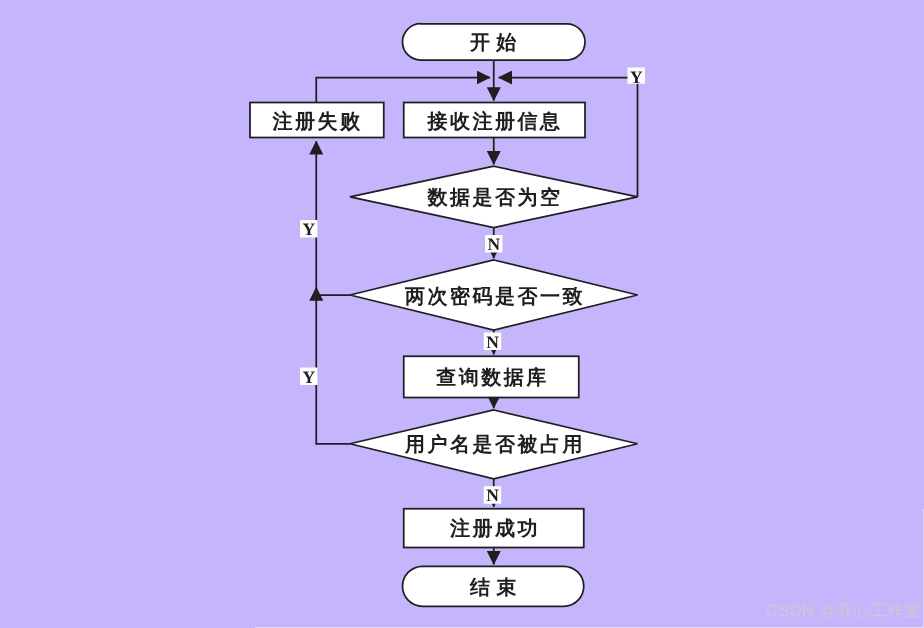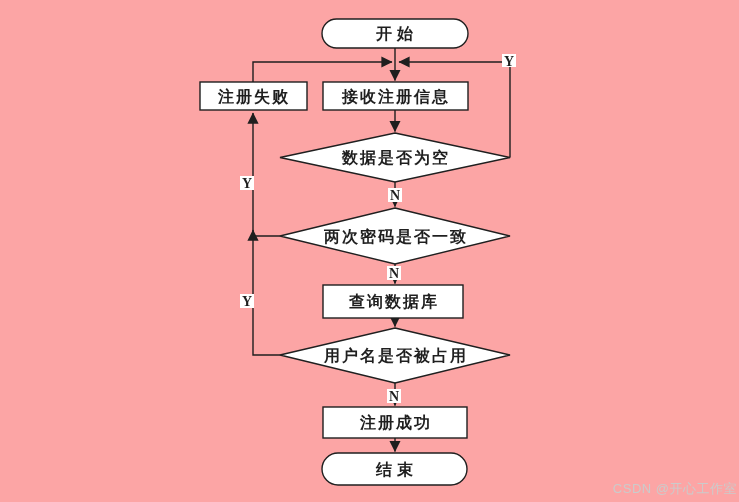--- a/index.html
+++ b/index.html
@@ -8,21 +8,21 @@
     background: #ffffff;
     width: 739px;
     height: 502px;
     overflow: hidden;
     font-family: "Liberation Serif", "DejaVu Serif", serif;
   }
   .stage {
     position: relative;
     width: 739px;
     height: 502px;
-    background: #fca5a5;
+    background: #c4b5fd;
   }
   svg { display: block; }
   .shape {
     fill: #ffffff;
     stroke: #1f1f1f;
     stroke-width: 1.4;
   }
   .edge {
     fill: none;
     stroke: #1f1f1f;

